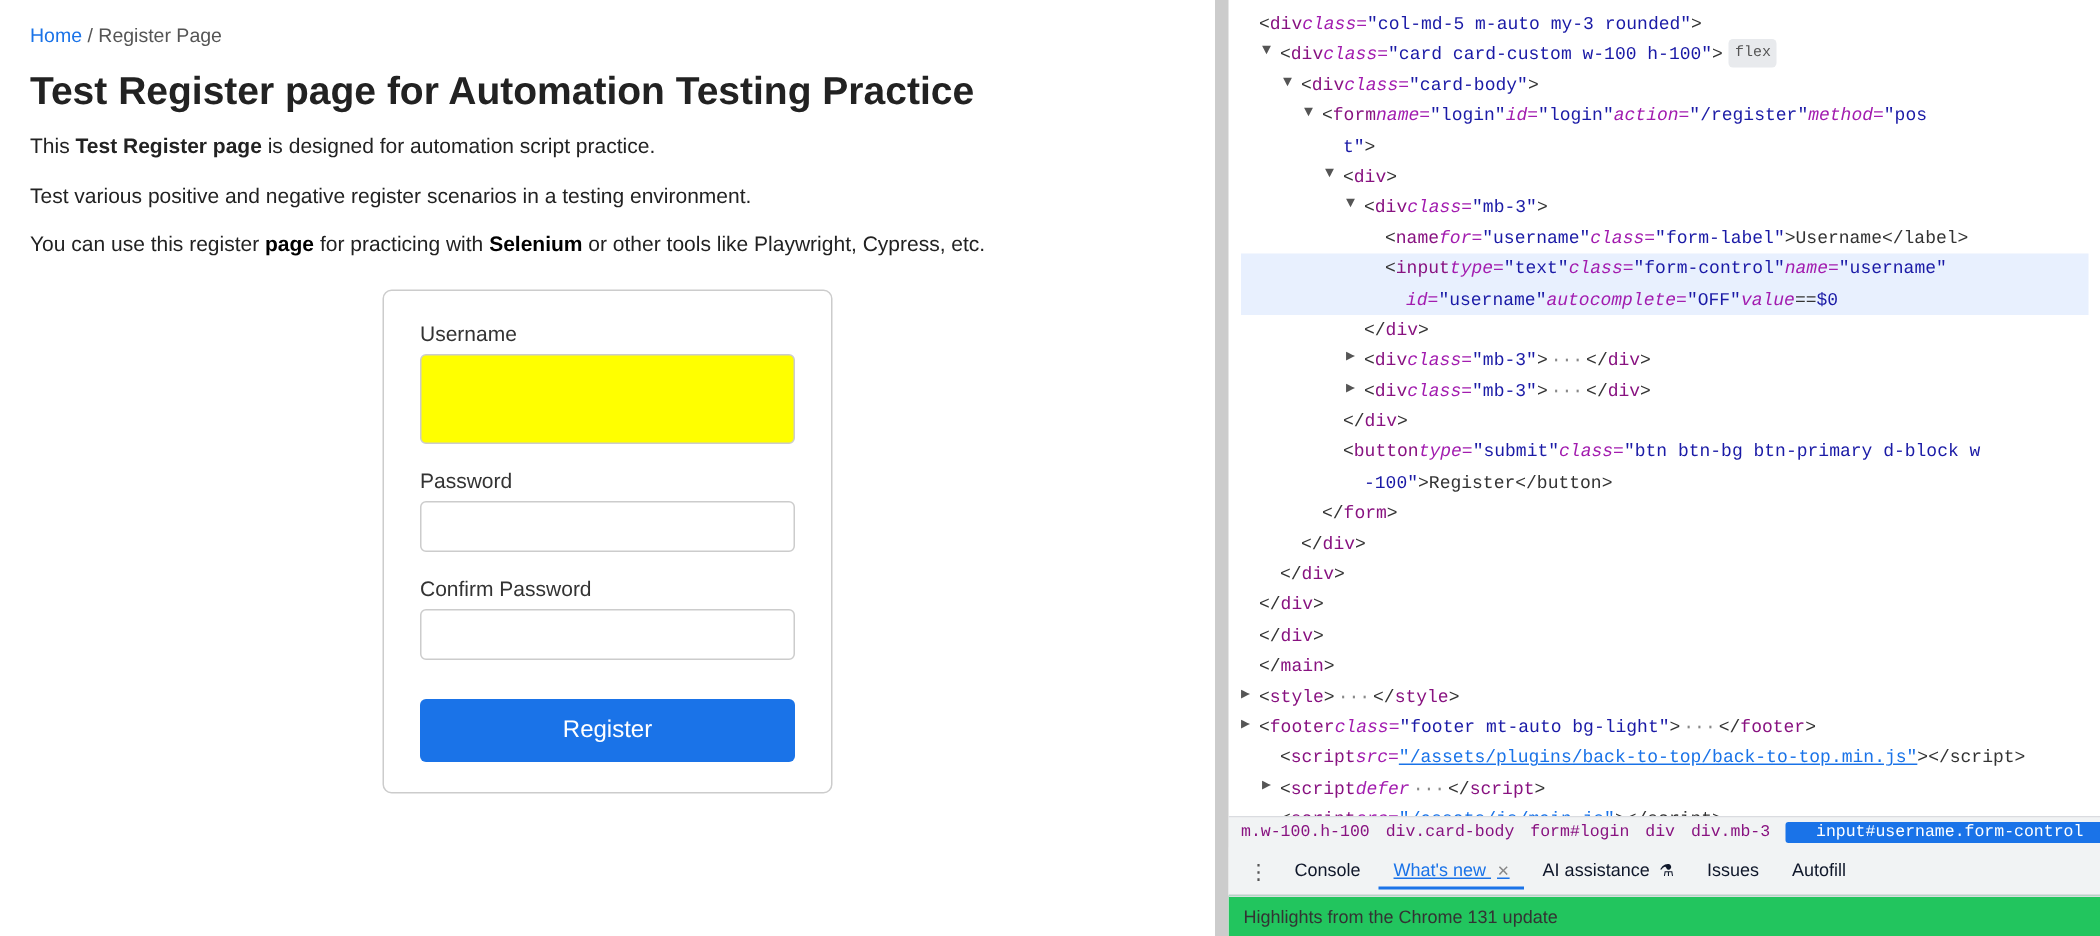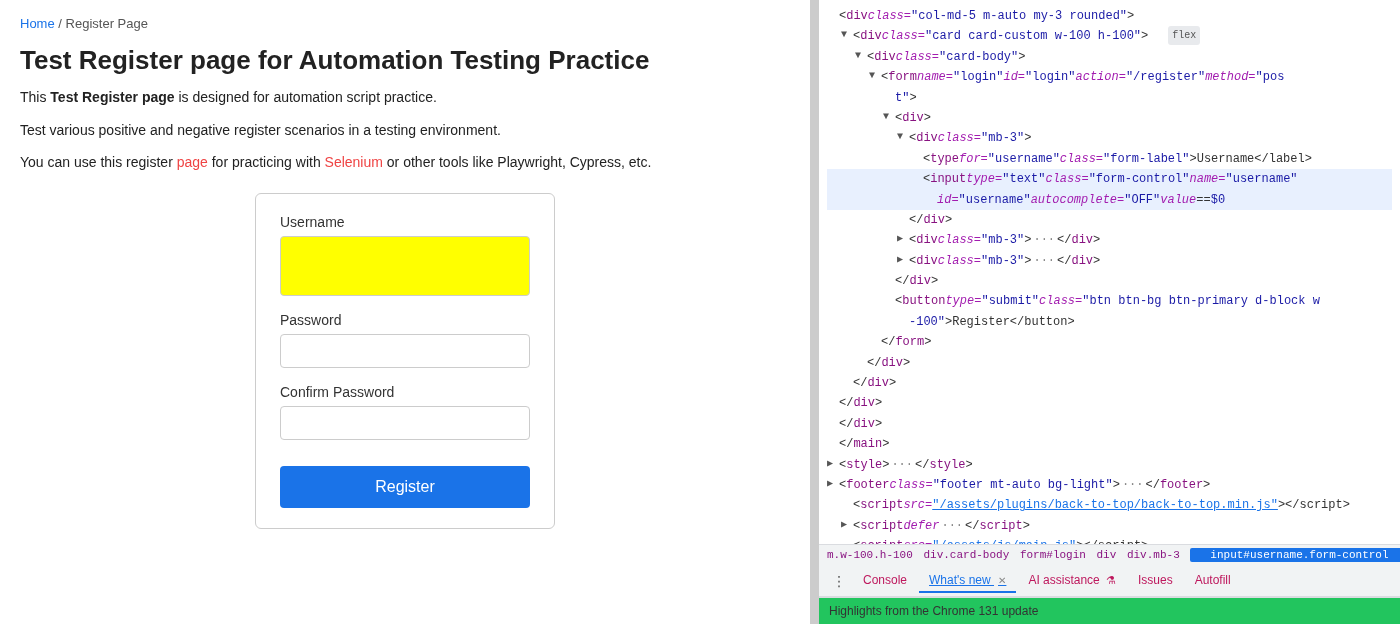--- a/index.html
+++ b/index.html
@@ -32,21 +32,21 @@
       line-height: 1.2;
     }
 
     .page-description {
       font-size: 14px;
       color: #222;
       line-height: 1.6;
       margin-bottom: 10px;
     }
     .page-description strong { font-weight: bold; }
-    .page-description a { color: #ef4444; text-decoration: none; }
+    .page-description a { color: #000000; text-decoration: none; font-weight: bold; }
 
     .form-container {
       margin-top: 20px;
       margin-left: auto;
       margin-right: auto;
       width: 300px;
       border: 1px solid #ccc;
       border-radius: 6px;
       padding: 20px 24px;
     }
@@ -162,21 +162,21 @@
     .attr-value { color: #1a1aa6; }
     .attr-equals { color: #333; }
     .tag-bracket { color: #333; }
     .tag-text { color: #333; }
     .badge {
       background: #e8eaed;
       color: #555;
       font-size: 10px;
       border-radius: 3px;
       padding: 1px 4px;
-      margin-left: 20px;
+      margin-left: 4px;
     }
     .ellipsis { color: #888; margin: 0 2px; }
 
     
     .devtools-breadcrumb {
       background: #f1f3f4;
       border-top: 1px solid #dadce0;
       padding: 4px 8px;
       font-family: 'Consolas', 'Courier New', monospace;
       font-size: 11px;
@@ -205,21 +205,21 @@
       align-items: center;
       height: 32px;
       padding: 0 8px;
       gap: 2px;
     }
 
     .devtools-tab {
       padding: 4px 10px;
       font-size: 12px;
       cursor: pointer;
-      color: #be185d;
+      color: #0f172a;
       border-bottom: 2px solid transparent;
     }
     .devtools-tab.active {
       color: #1a73e8;
       border-bottom: 2px solid #1a73e8;
       text-decoration: underline;
     }
 
     .devtools-tab-x {
       font-size: 10px;
@@ -357,21 +357,21 @@
       <span class="tag-bracket">&lt;</span>
         <span class="tag-name">div</span>
       <span class="attr-name"> class=</span>
         <span class="attr-value">"mb-3"</span>
         <span class="tag-bracket">&gt;</span>
     </div>
 
     <div class="html-line indent-6">
       <span class="triangle empty"></span>
       <span class="tag-bracket">&lt;</span>
-        <span class="tag-name">type</span>
+        <span class="tag-name">name</span>
       <span class="attr-name"> for=</span>
         <span class="attr-value">"username"</span>
       <span class="attr-name"> class=</span>
         <span class="attr-value">"form-label"</span>
         <span class="tag-bracket">&gt;</span>
         <span class="tag-text">Username</span>
         <span class="tag-bracket">&lt;/label&gt;</span>
     </div>
 
     <div class="html-line indent-6 highlighted-row">

